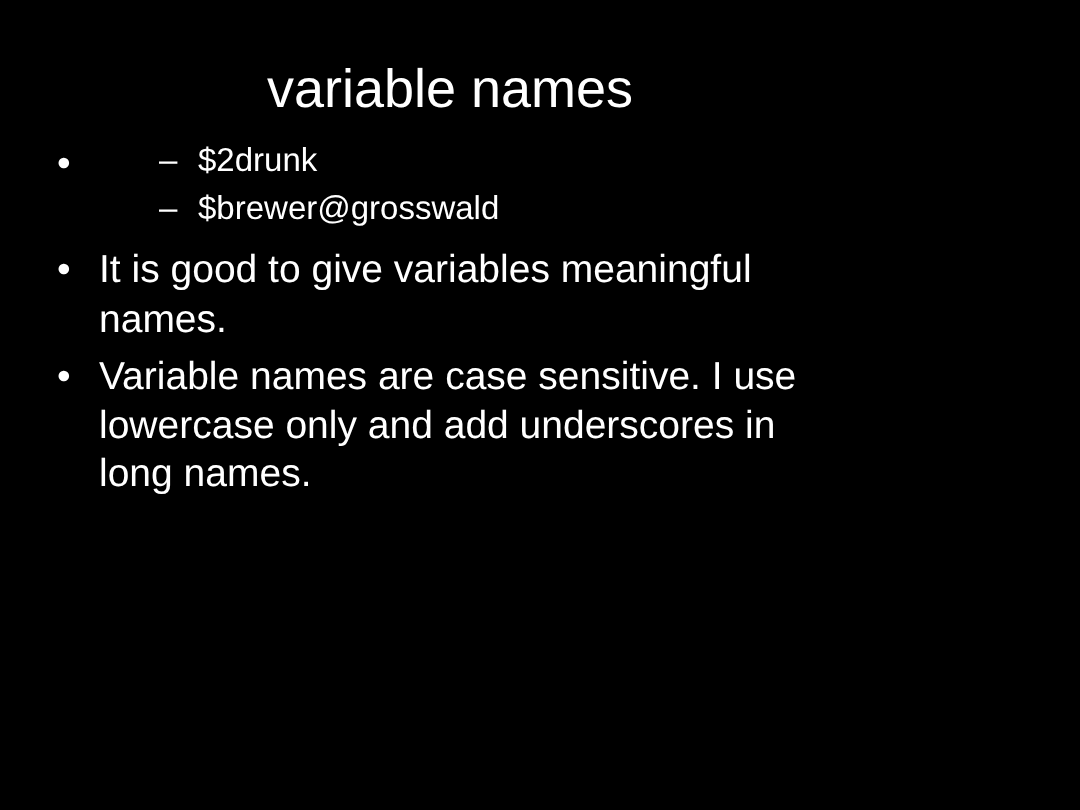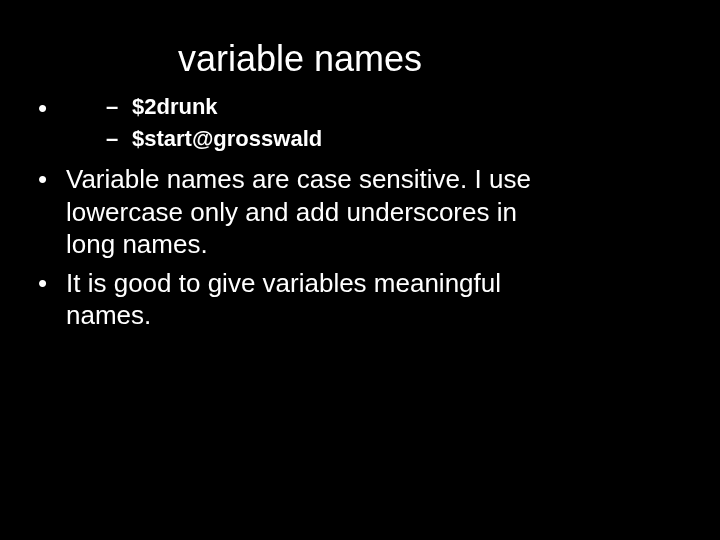--- a/index.html
+++ b/index.html
@@ -42,21 +42,20 @@
     left: 8px;
     top: 0;
     font-size: 26px;
   }
   ul.sub {
     list-style: none;
     margin: 6px 0 10px 0;
     padding: 0;
     font-size: 22px;
     line-height: 1.35;
-    font-weight: bold;
   }
   ul.sub > li {
     position: relative;
     padding-left: 66px;
     margin: 2px 0;
   }
   ul.sub > li::before {
     content: "–";
     position: absolute;
     left: 40px;
@@ -65,23 +64,23 @@
 </style>
 </head>
 <body>
 
 <div class="slide">
   <div class="title">variable names</div>
   <ul class="bullets">
     <li>
       <ul class="sub">
         <li>$2drunk</li>
-        <li>$start@grosswald</li>
+        <li>$brewer@grosswald</li>
       </ul>
     </li>
     <li>
-      <span>Variable names are case sensitive. I use lowercase only and add underscores in long names.</span>
+      <span>It is good to give variables meaningful names.</span>
     </li>
     <li>
-      <span>It is good to give variables meaningful names.</span>
+      <span>Variable names are case sensitive. I use lowercase only and add underscores in long names.</span>
     </li>
   </ul>
 </div>
 
 </body></html>

